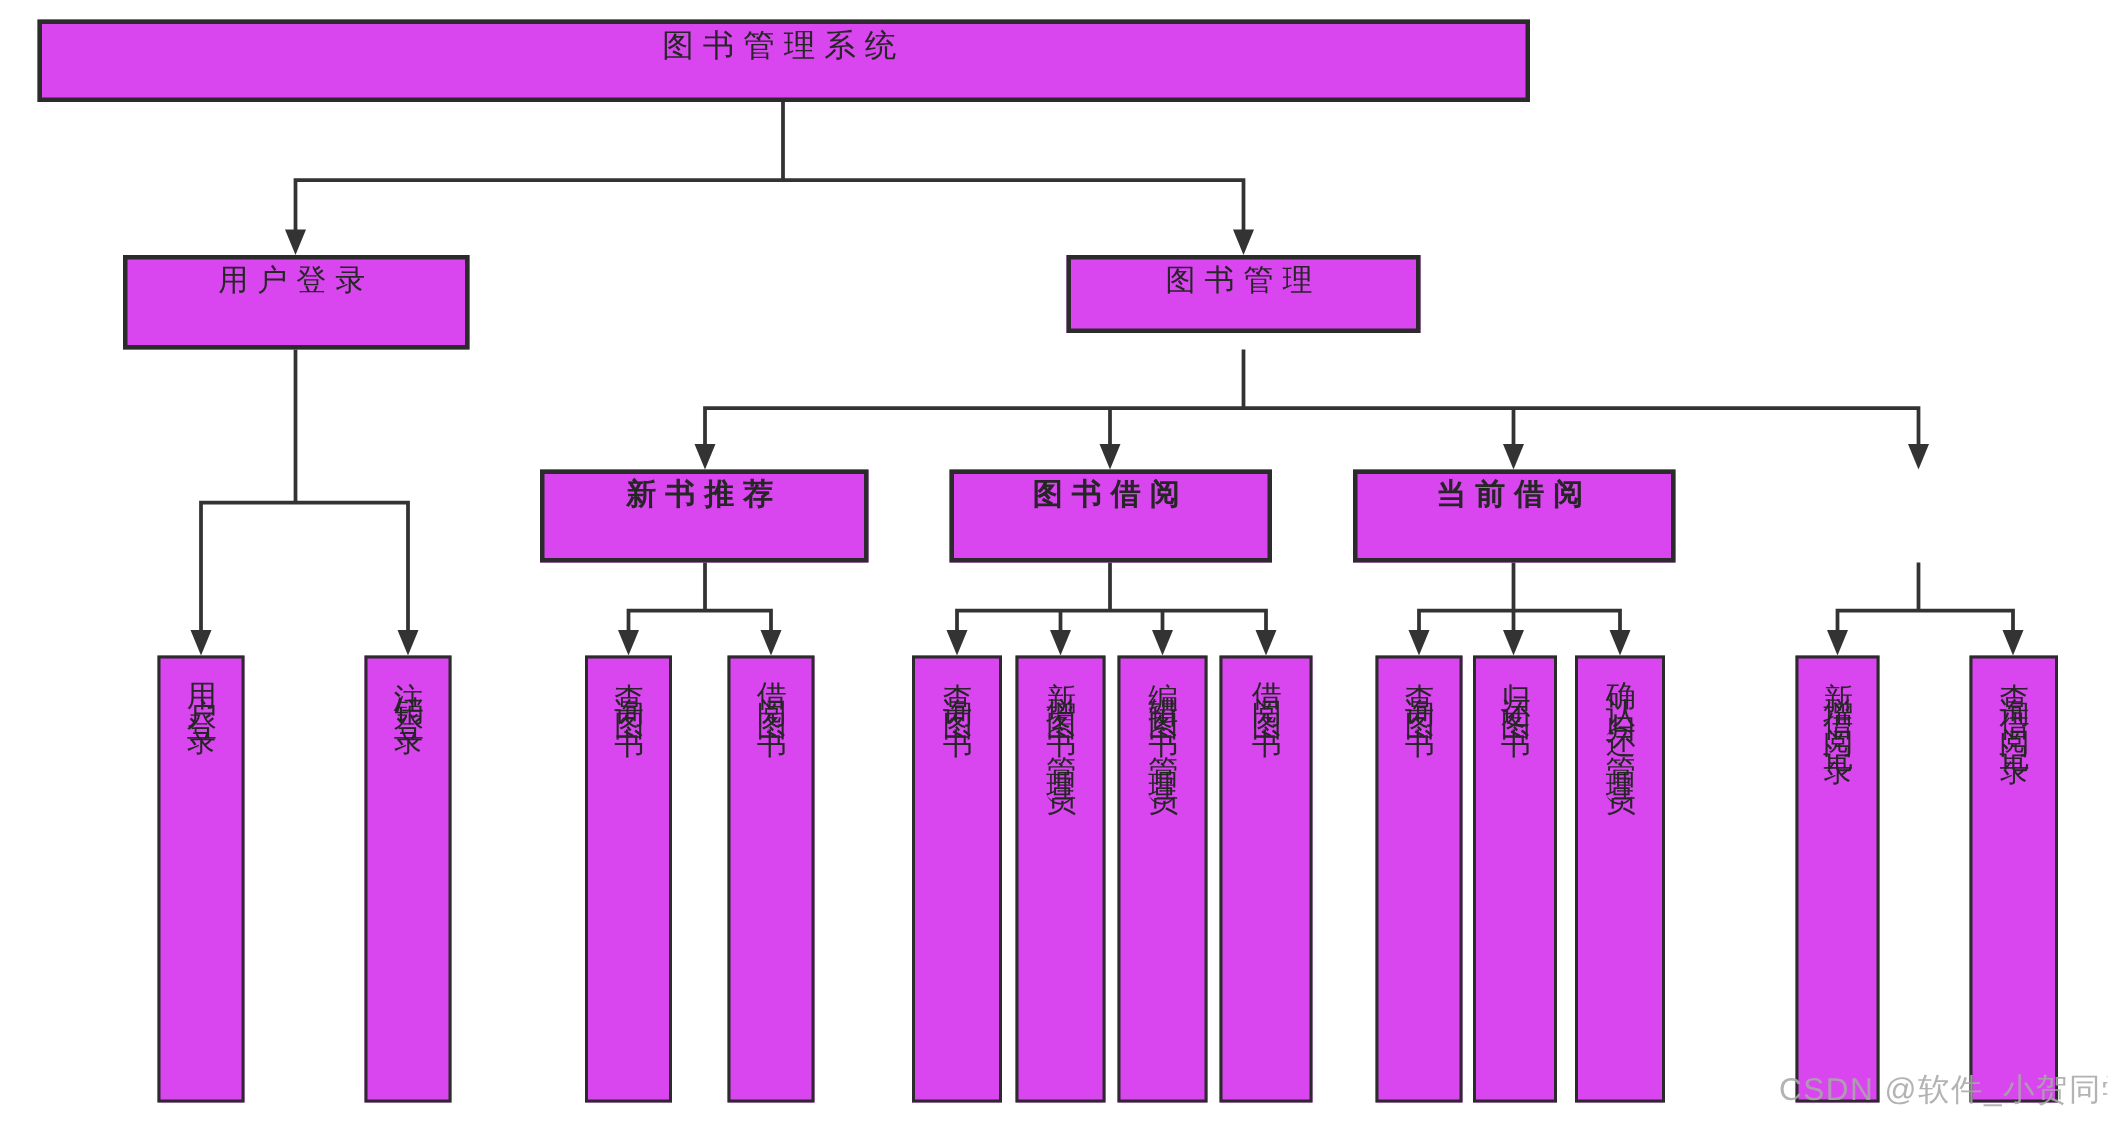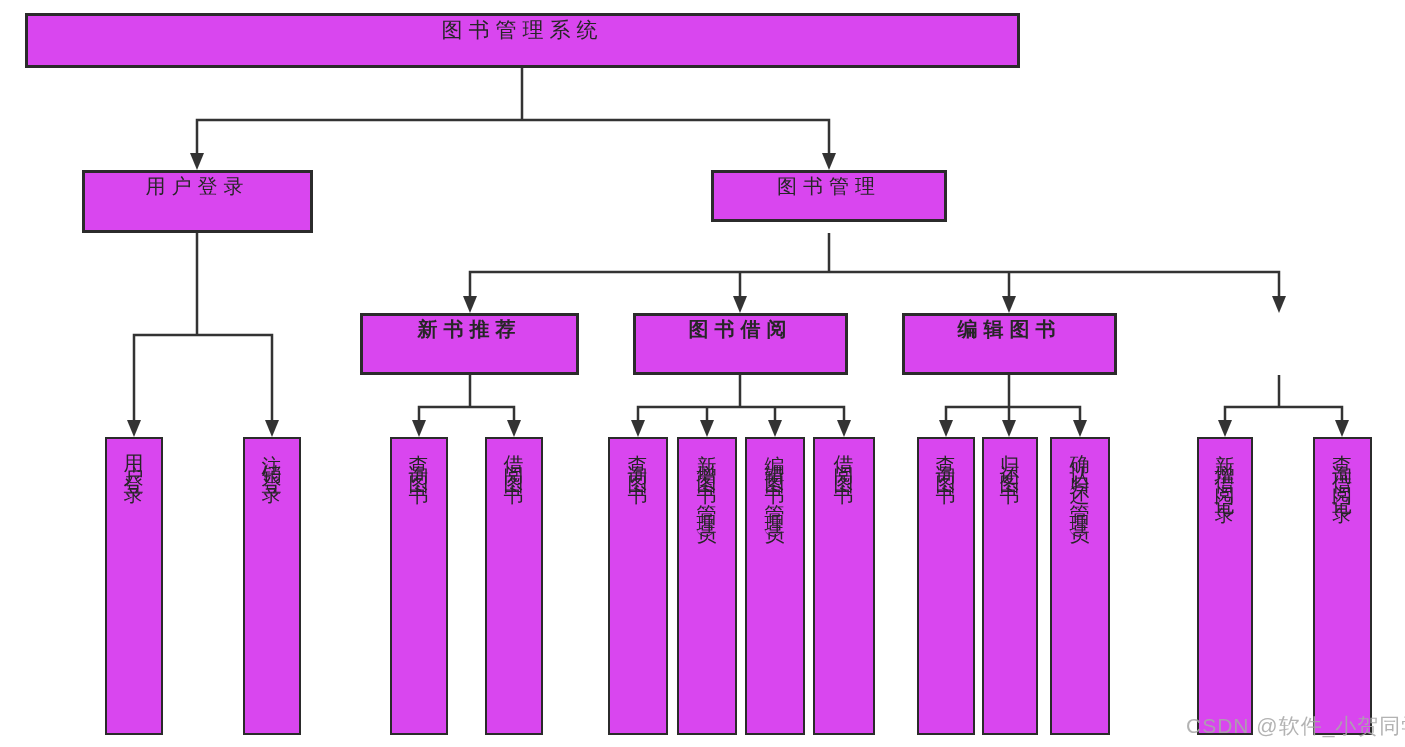--- a/index.html
+++ b/index.html
@@ -113,21 +113,21 @@
     <span>图书管理</span>
   </div>
 
   <div class="node l3" style="left:360px;top:313px;width:219px;height:62px">
     <span>新书推荐</span>
   </div>
   <div class="node l3" style="left:633px;top:313px;width:215px;height:62px">
     <span>图书借阅</span>
   </div>
   <div class="node l3" style="left:902px;top:313px;width:215px;height:62px">
-    <span>编辑图书</span>
+    <span>当前借阅</span>
   </div>
 
   <div class="node leaf" style="left:105px;top:437px;width:58px;height:298px">
     <span>用户登录</span>
   </div>
   <div class="node leaf" style="left:243px;top:437px;width:58px;height:298px">
     <span>注销登录</span>
   </div>
 
   <div class="node leaf" style="left:390px;top:437px;width:58px;height:298px">

